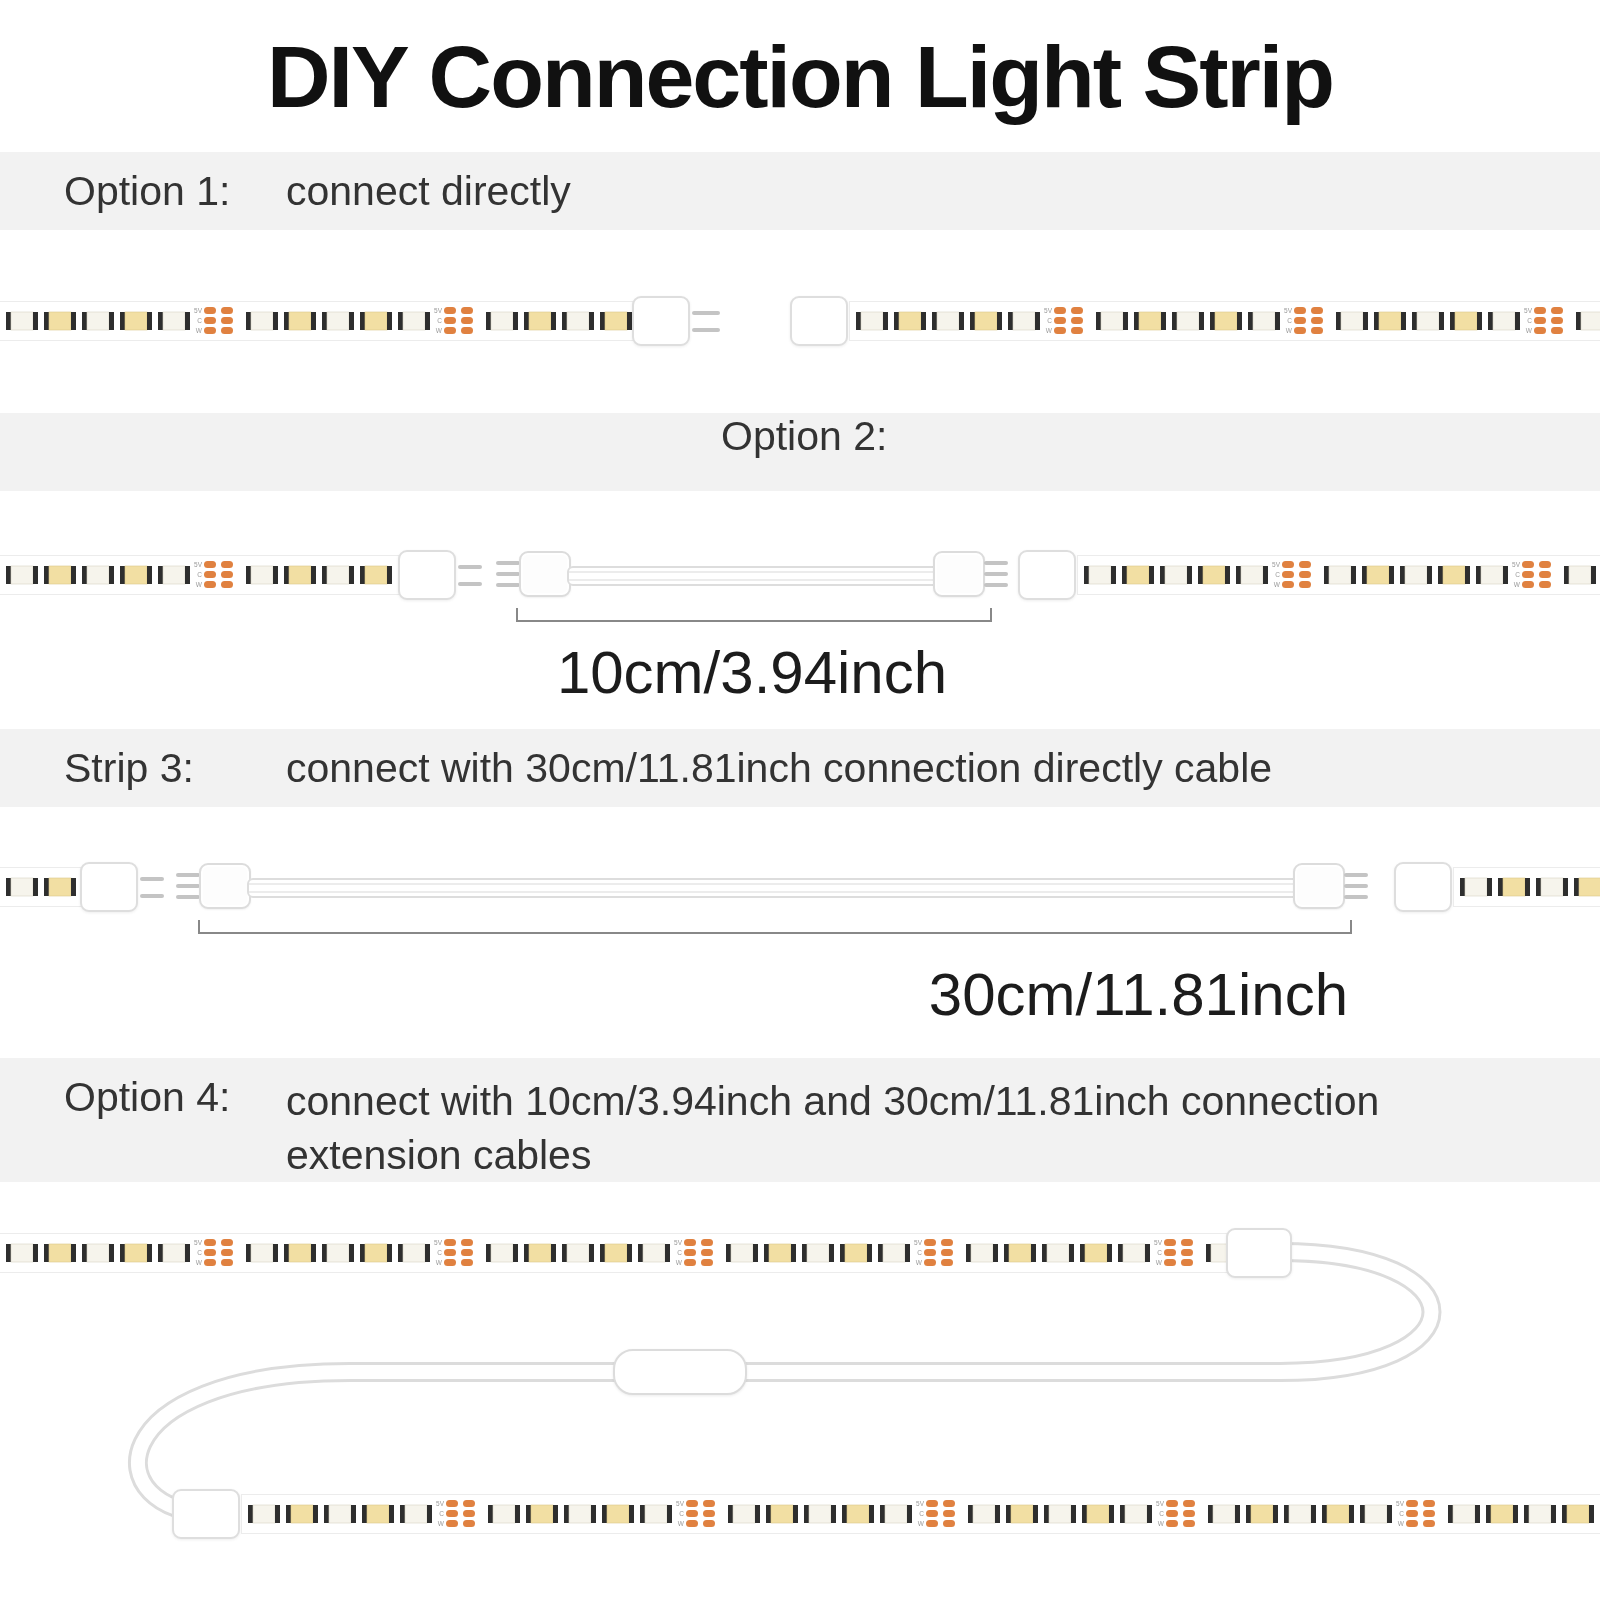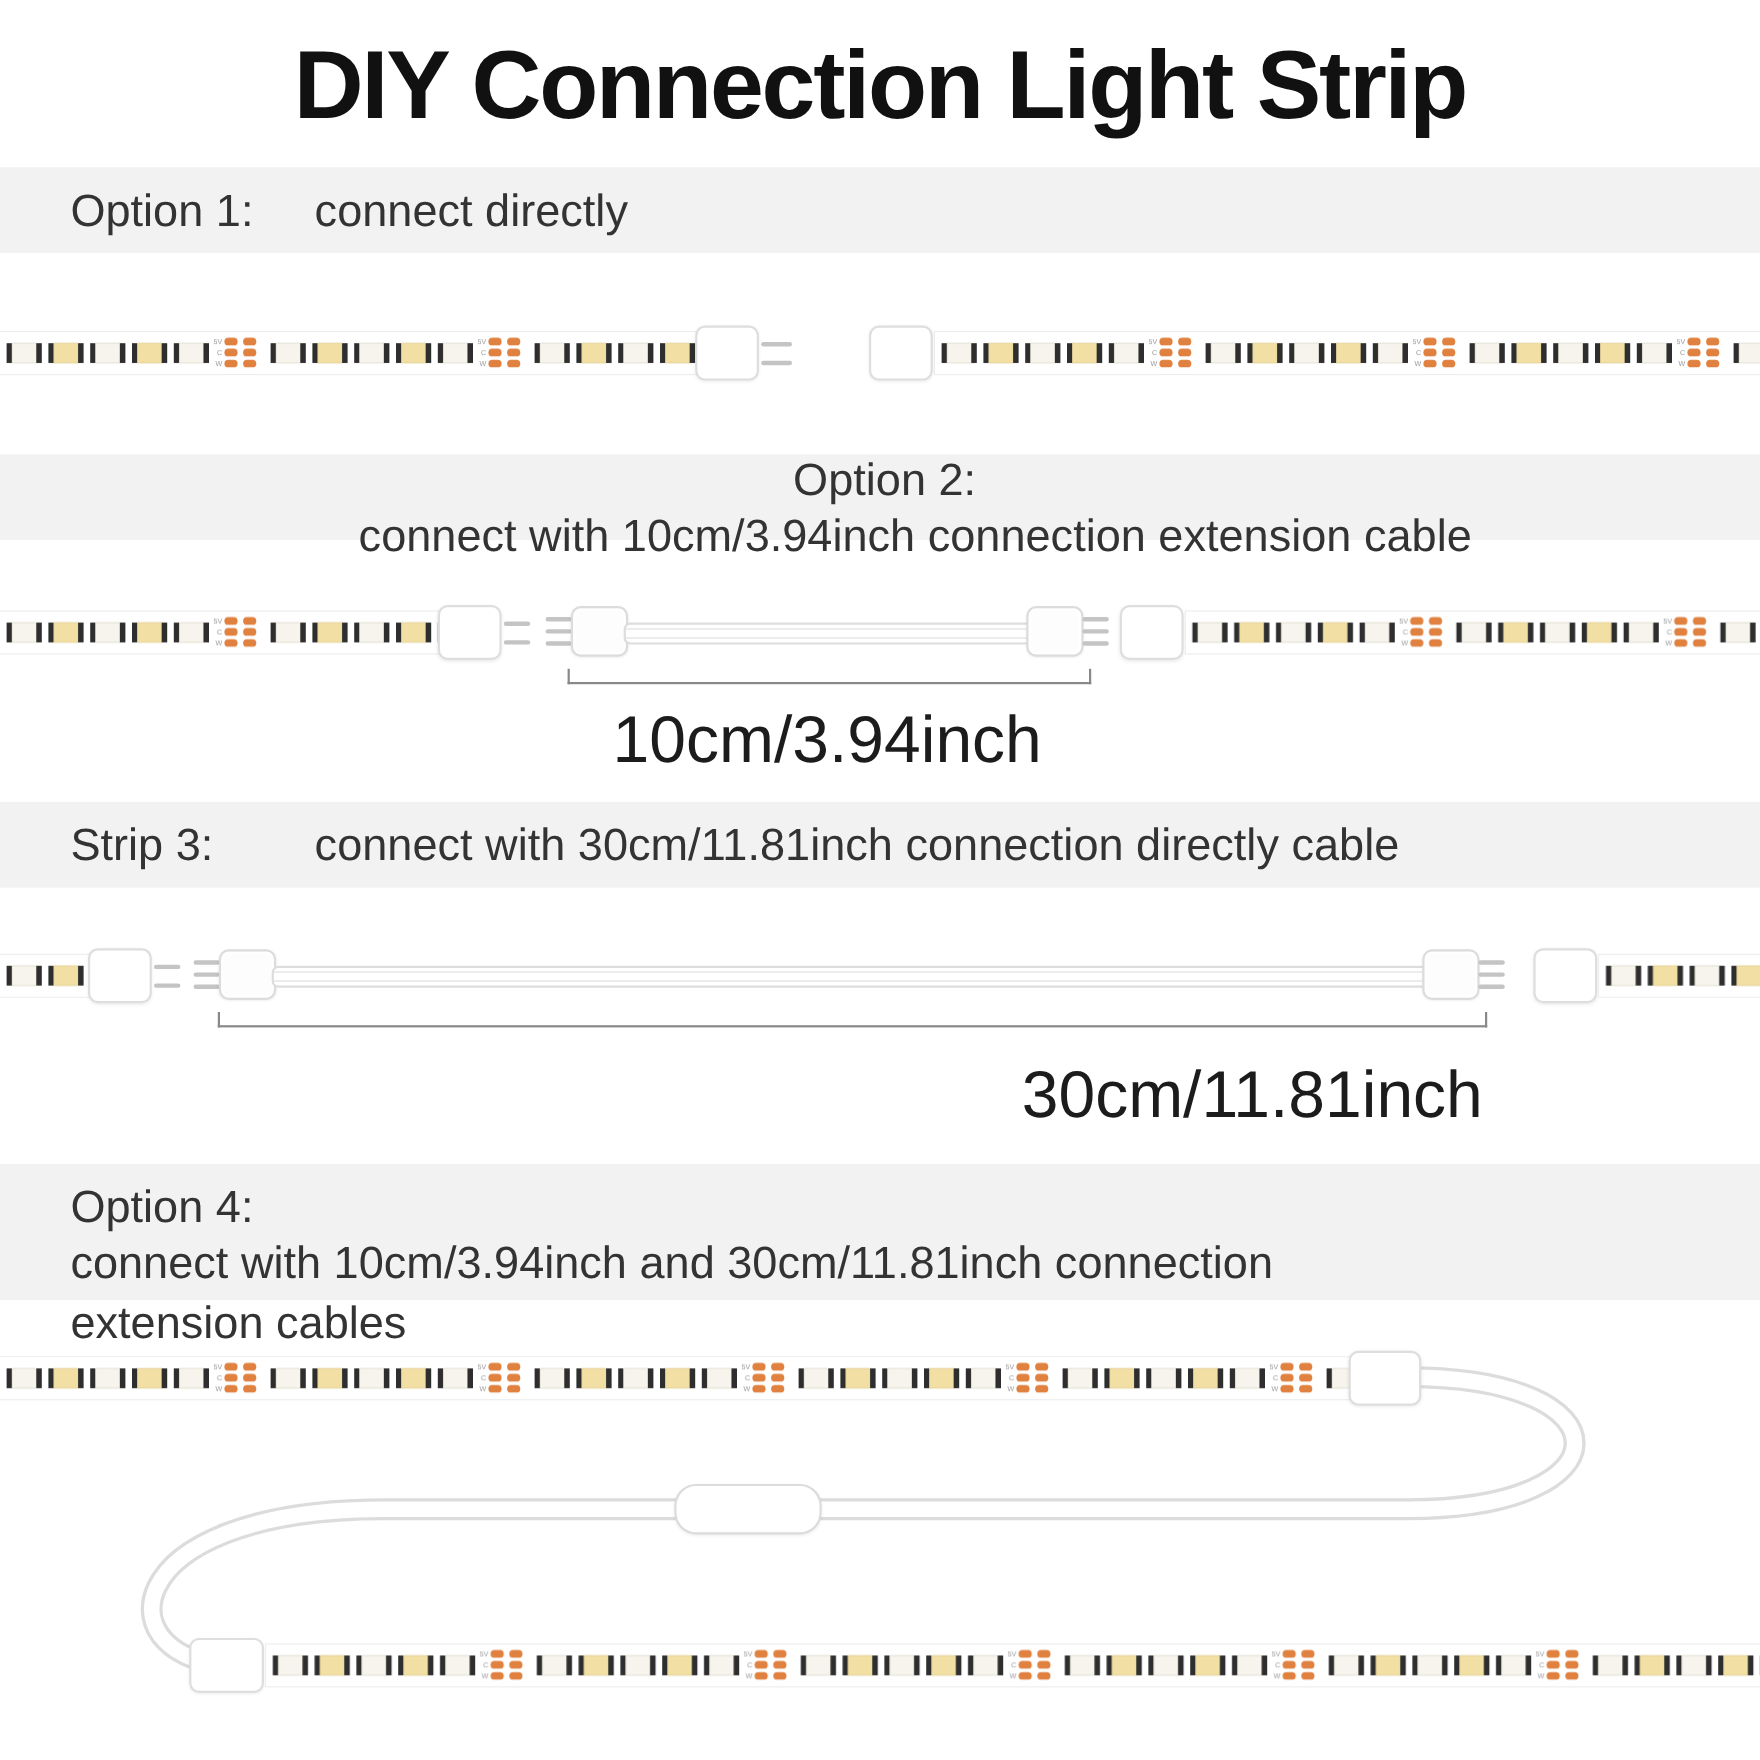--- a/index.html
+++ b/index.html
@@ -97,21 +97,20 @@
   <div class="connector" style="left:632px;top:296px;width:58px;height:50px;"></div>
   <div class="pin" style="left:692px;top:311px;width:28px;"></div>
   <div class="pin" style="left:692px;top:328px;width:28px;"></div>
   <div class="connector" style="left:790px;top:296px;width:58px;height:50px;"></div>
   <svg class="strip" style="left:850px;top:302px;width:750px;">
     <rect width="100%" height="100%" fill="url(#ledPattern)"></rect>
   </svg>
 
   <div class="band" style="top:413px;height:78px;flex-direction:column;">
     <span class="opt-label">Option 2:</span>
-    <span class="opt-desc">connect with 10cm/3.94inch connection extension cable</span>
   </div>
 
   <svg class="strip" style="left:0;top:556px;width:402px;">
     <rect width="100%" height="100%" fill="url(#ledPattern)"></rect>
   </svg>
   <div class="connector" style="left:398px;top:550px;width:58px;height:50px;"></div>
   <div class="pin" style="left:458px;top:565px;width:24px;"></div>
   <div class="pin" style="left:458px;top:582px;width:24px;"></div>
 
   <div class="pin" style="left:496px;top:561px;width:24px;"></div>
@@ -155,21 +154,21 @@
   <div class="pin" style="left:1344px;top:895px;width:24px;"></div>
 
   <div class="connector" style="left:1394px;top:862px;width:58px;height:50px;"></div>
   <svg class="strip" style="left:1454px;top:868px;width:146px;">
     <rect width="100%" height="100%" fill="url(#ledPattern)"></rect>
   </svg>
 
   <div class="dim" style="left:198px;top:920px;width:1150px;"></div>
   <div class="dim-label" style="left:198px;top:960px;width:1150px;text-align:right;">30cm/11.81inch</div>
 
-  <div class="band band-tall" style="top:1058px;height:124px;flex-direction:column;">
+  <div class="band band-tall" style="top:1058px;height:124px;">
     <span class="opt-label">Option 4:</span>
     <span class="opt-desc">connect with 10cm/3.94inch and 30cm/11.81inch connection extension cables</span>
   </div>
 
   <svg class="curve-cable" viewBox="0 0 1600 400">
     <path d="M 1280 52 C 1482 52 1482 172 1280 172 H 350 C 96 172 96 314 215 314" fill="none" stroke="#dcdcdc" stroke-width="20" stroke-linecap="round"></path>
     <path d="M 1280 52 C 1482 52 1482 172 1280 172 H 350 C 96 172 96 314 215 314" fill="none" stroke="#ffffff" stroke-width="14" stroke-linecap="round"></path>
   </svg>
 
   <svg class="strip" style="left:0;top:1234px;width:1230px;">

